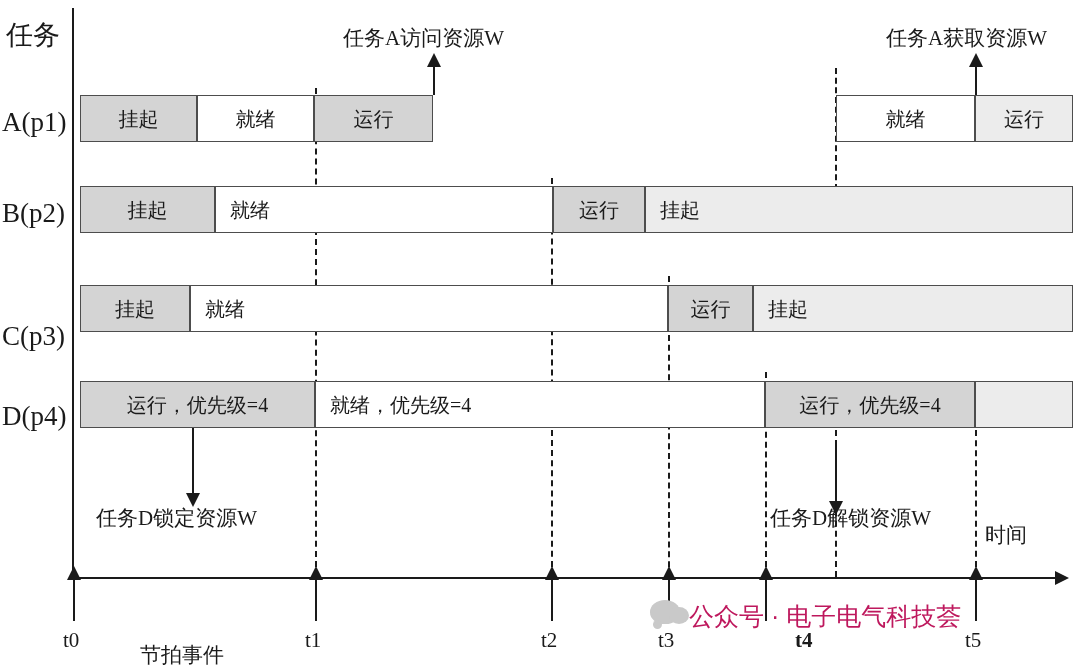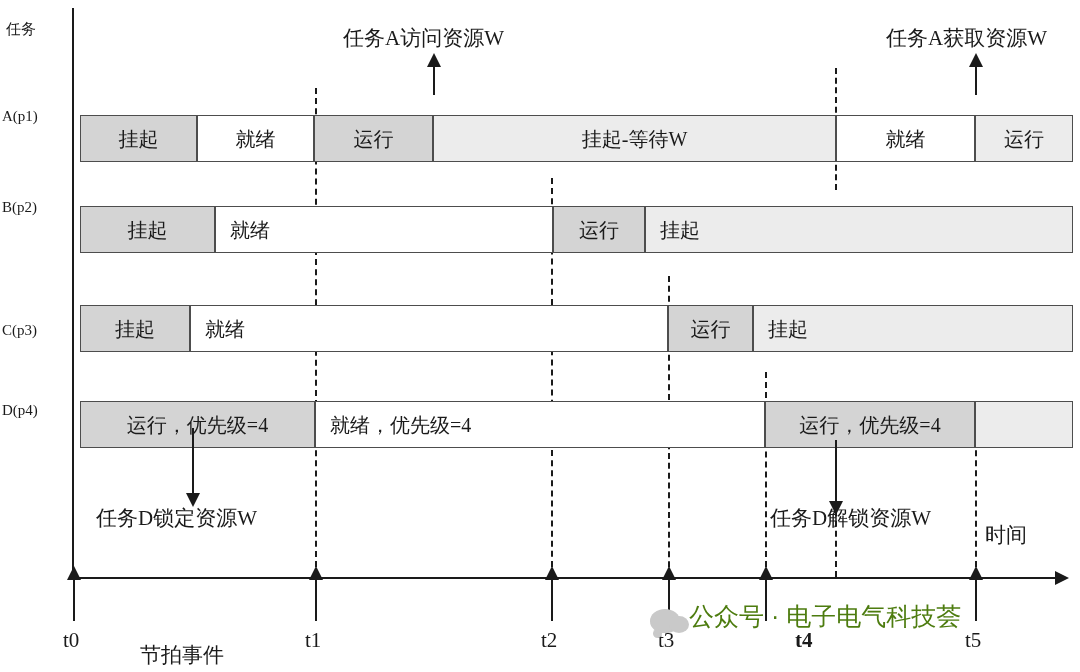--- a/index.html
+++ b/index.html
@@ -10,24 +10,24 @@
   }
   #stage{position:absolute;left:0;top:0;width:1080px;height:672px;}
 
   
   .axis-v{position:absolute;left:72px;top:8px;width:2px;height:570px;background:#1a1a1a;}
   .axis-h{position:absolute;left:72px;top:577px;width:988px;height:2px;background:#1a1a1a;}
   .axis-h-arrow{position:absolute;left:1055px;top:571px;width:0;height:0;
     border-top:7px solid transparent;border-bottom:7px solid transparent;border-left:14px solid #1a1a1a;}
 
   
-  .row-label{position:absolute;font-size:15px;white-space:nowrap;line-height:1;}
+  .row-label{position:absolute;font-size:27px;white-space:nowrap;line-height:1;}
 
   
-  .row{position:absolute;height:47px;margin-top:20px;}
+  .row{position:absolute;height:47px;}
   .blk{position:absolute;top:0;height:47px;box-sizing:border-box;
        border:1.6px solid #4d4d4d;display:flex;align-items:center;justify-content:center;
        font-size:20px;white-space:nowrap;line-height:1;}
   .blk.left{justify-content:flex-start;padding-left:14px;}
   .fill-dark{background:#d4d4d4;}
   .fill-light{background:#ececec;}
   .fill-white{background:#ffffff;}
 
   
   .vdash{position:absolute;width:0;border-left:2.2px dashed #1a1a1a;}
@@ -41,22 +41,22 @@
   .arrow-down .head{position:absolute;left:-6px;bottom:-13px;width:0;height:0;
     border-left:7px solid transparent;border-right:7px solid transparent;border-top:14px solid #1a1a1a;}
 
   
   .tick{position:absolute;width:2px;height:42px;background:#1a1a1a;top:579px;}
   .tick .head{position:absolute;left:-6px;top:-13px;width:0;height:0;
     border-left:7px solid transparent;border-right:7px solid transparent;border-bottom:14px solid #1a1a1a;}
   .tick-label{position:absolute;top:630px;font-size:21px;line-height:1;}
 
   
-  .watermark{position:absolute;display:flex;align-items:flex-end;gap:9px;
-    color:#4d7c0f;font-size:25px;white-space:nowrap;
+  .watermark{position:absolute;display:flex;align-items:flex-start;gap:9px;
+    color:#be185d;font-size:25px;white-space:nowrap;
     font-family:"Liberation Sans","DejaVu Sans",sans-serif;}
   .wm-bubble{position:relative;width:30px;height:24px;background:#c9c9c9;border-radius:50% 50% 48% 48%;}
   .wm-bubble:after{content:"";position:absolute;left:3px;bottom:-5px;width:9px;height:9px;
     background:#c9c9c9;border-radius:50%;}
   .wm-bubble:before{content:"";position:absolute;right:-9px;bottom:0px;width:20px;height:17px;
     background:#c9c9c9;border-radius:50%;}
 </style>
 </head>
 <body>
 
@@ -74,21 +74,20 @@
       <div class="vdash" style="left: 668px; top: 276px; height: 301px;"></div>
       <div class="vdash" style="left: 765px; top: 372px; height: 205px;"></div>
       <div class="vdash" style="left: 835px; top: 68px; height: 122px;"></div>
       <div class="vdash" style="left: 835px; top: 420px; height: 157px;"></div>
       <div class="vdash" style="left: 975px; top: 420px; height: 157px;"></div>
       <div class="row-label" style="left: 2px; top: 109px;">A(p1)</div>
       <div class="row" style="left: 0px; top: 95px; width: 1080px;">
         <div class="blk fill-dark" style="left: 80px; width: 117px;">挂起</div>
         <div class="blk fill-white" style="left: 197px; width: 117px;">就绪</div>
         <div class="blk fill-dark" style="left: 314px; width: 119px;">运行</div>
-        <div class="blk fill-light" style="left: 433px; width: 403px;">挂起-等待W</div>
         <div class="blk fill-white" style="left: 836px; width: 139px;">就绪</div>
         <div class="blk fill-light" style="left: 975px; width: 98px;">运行</div>
       </div>
       <div class="row-label" style="left: 2px; top: 200px;">B(p2)</div>
       <div class="row" style="left: 0px; top: 186px; width: 1080px;">
         <div class="blk fill-dark" style="left: 80px; width: 135px;">挂起</div>
         <div class="blk fill-white left" style="left: 215px; width: 338px;">就绪</div>
         <div class="blk fill-dark" style="left: 553px; width: 92px;">运行</div>
         <div class="blk fill-light left" style="left: 645px; width: 428px;">挂起</div>
       </div>

